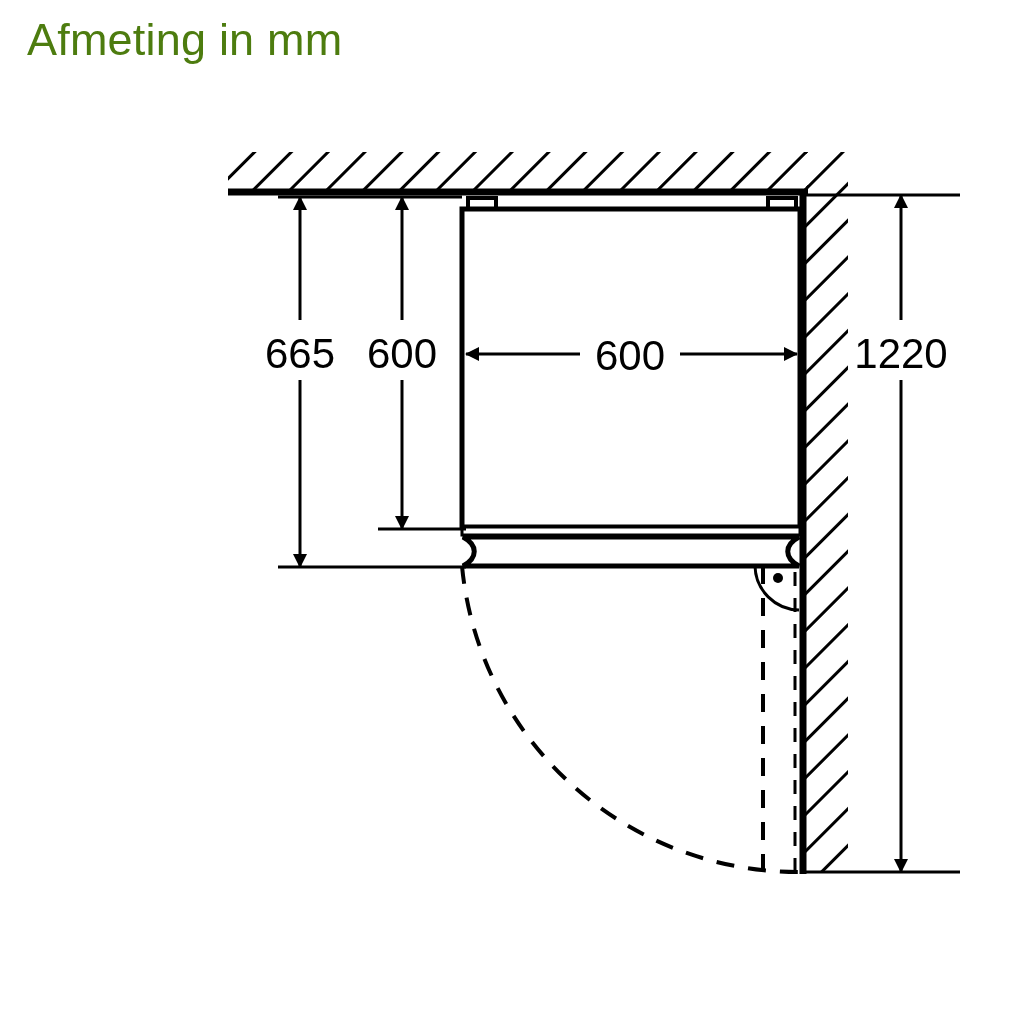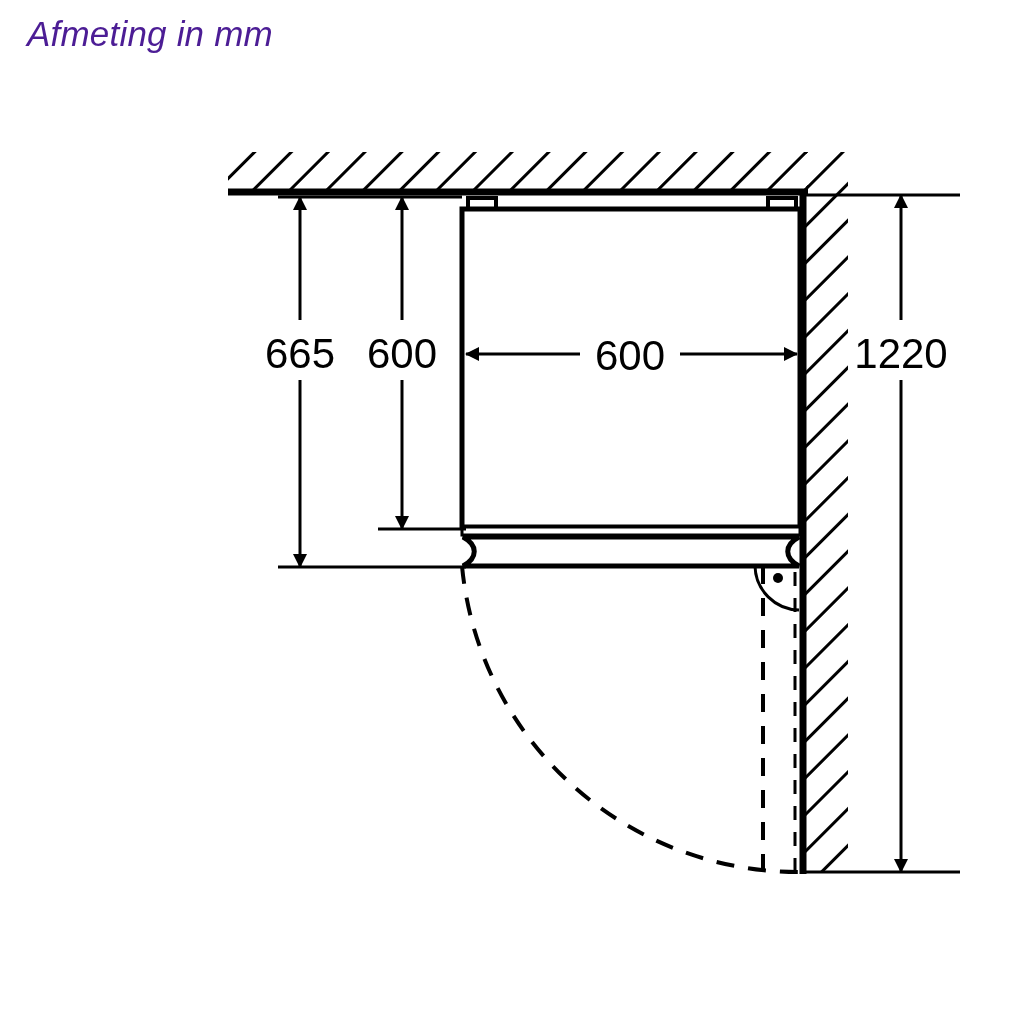--- a/index.html
+++ b/index.html
@@ -12,26 +12,25 @@
     position:relative;
   }
   #stage{
     position:relative;
     width:1024px;height:1024px;
     background:#ffffff;
   }
   #title{
     position:absolute;
     left:27px; top:14px;
-    font-size:35px;
+    font-size:45px;
     font-weight:400;
     letter-spacing:0.2px;
-    color:#4c1d95;
+    color:#4d7c0f;
     white-space:nowrap;
-    font-style:italic;
   }
   svg#drawing{
     position:absolute;
     left:0; top:0;
     width:1024px; height:1024px;
     display:block;
   }
   .dimtext{
     font-family:"Liberation Sans", sans-serif;
     font-size:42px;

